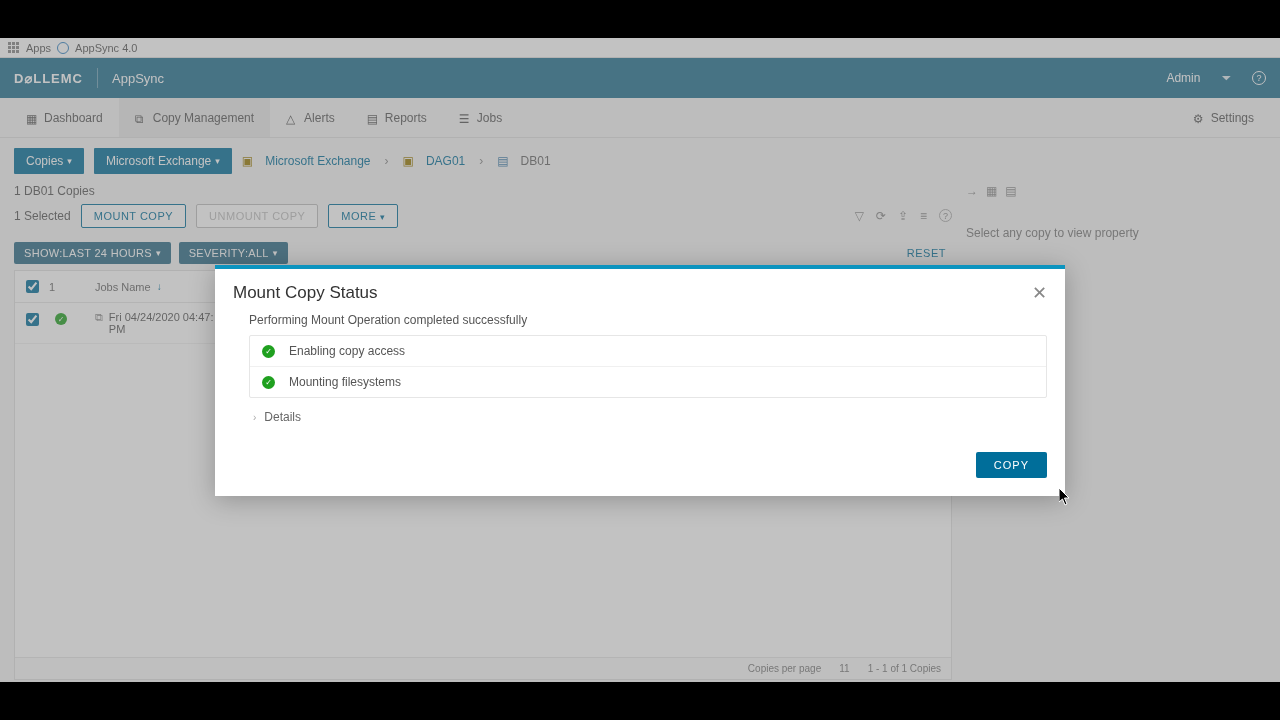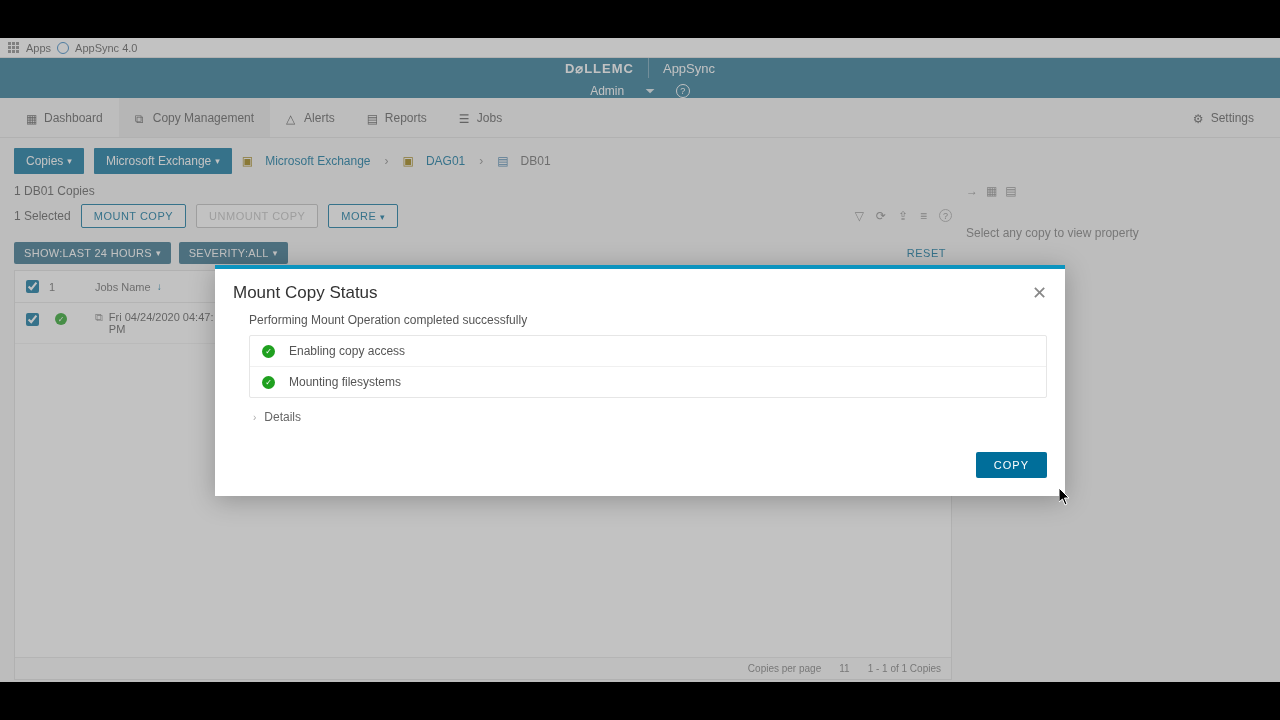--- a/index.html
+++ b/index.html
@@ -5,21 +5,21 @@
 * { box-sizing: border-box; margin: 0; padding: 0; font-family: Arial, Helvetica, sans-serif; }
 body { background: #000; width: 1280px; height: 720px; overflow: hidden; position: relative; }
 
 .app-wrap { position: absolute; top: 38px; left: 0; right: 0; bottom: 38px; background: #f6f6f6; }
 
 .browser-bar { height: 20px; background: #fff; border-bottom: 1px solid #e0e0e0; display: flex; align-items: center; padding: 0 8px; gap: 6px; font-size: 11px; color: #555; }
 .browser-bar .apps-icon { width: 12px; height: 12px; display: grid; grid-template-columns: repeat(3,3px); grid-template-rows: repeat(3,3px); gap: 1px; }
 .browser-bar .apps-icon span { background: #888; width:3px; height:3px; }
 .browser-bar .tab-icon { width:12px; height:12px; border:1.5px solid #2d7fc1; border-radius:50%; display:inline-block; }
 
-.topbar { height: 40px; background: #1f6f8f; display: flex; align-items: center; padding: 0 14px; color: #fff; font-size: 13px; justify-content: space-between; flex-direction: column; }
+.topbar { height: 40px; background: #1f6f8f; display: flex; align-items: center; padding: 0 14px; color: #fff; font-size: 13px; justify-content: space-between; }
 .topbar-left { display:flex; align-items:center; gap:14px; }
 .brand-logo { font-weight: bold; letter-spacing: 1px; font-size: 13px; }
 .brand-divider { width:1px; height:20px; background: rgba(255,255,255,.35); }
 .topbar-right { display:flex; align-items:center; gap:21px; font-size:12px; }
 .user-icon { opacity:.85; }
 .help-circle { width:14px;height:14px;border:1px solid #fff;border-radius:50%;display:inline-flex;align-items:center;justify-content:center;font-size:9px; }
 
 .tabbar { height: 40px; background: #f6f6f6; border-bottom: 1px solid #e1e1e1; display:flex; align-items:stretch; padding: 0 10px; font-size: 12px; color:#555; }
 .tabbar .tab { display:flex; align-items:center; gap:6px; padding: 0 16px; cursor:pointer; }
 .tabbar .tab.active { background:#e9e9e9; }

